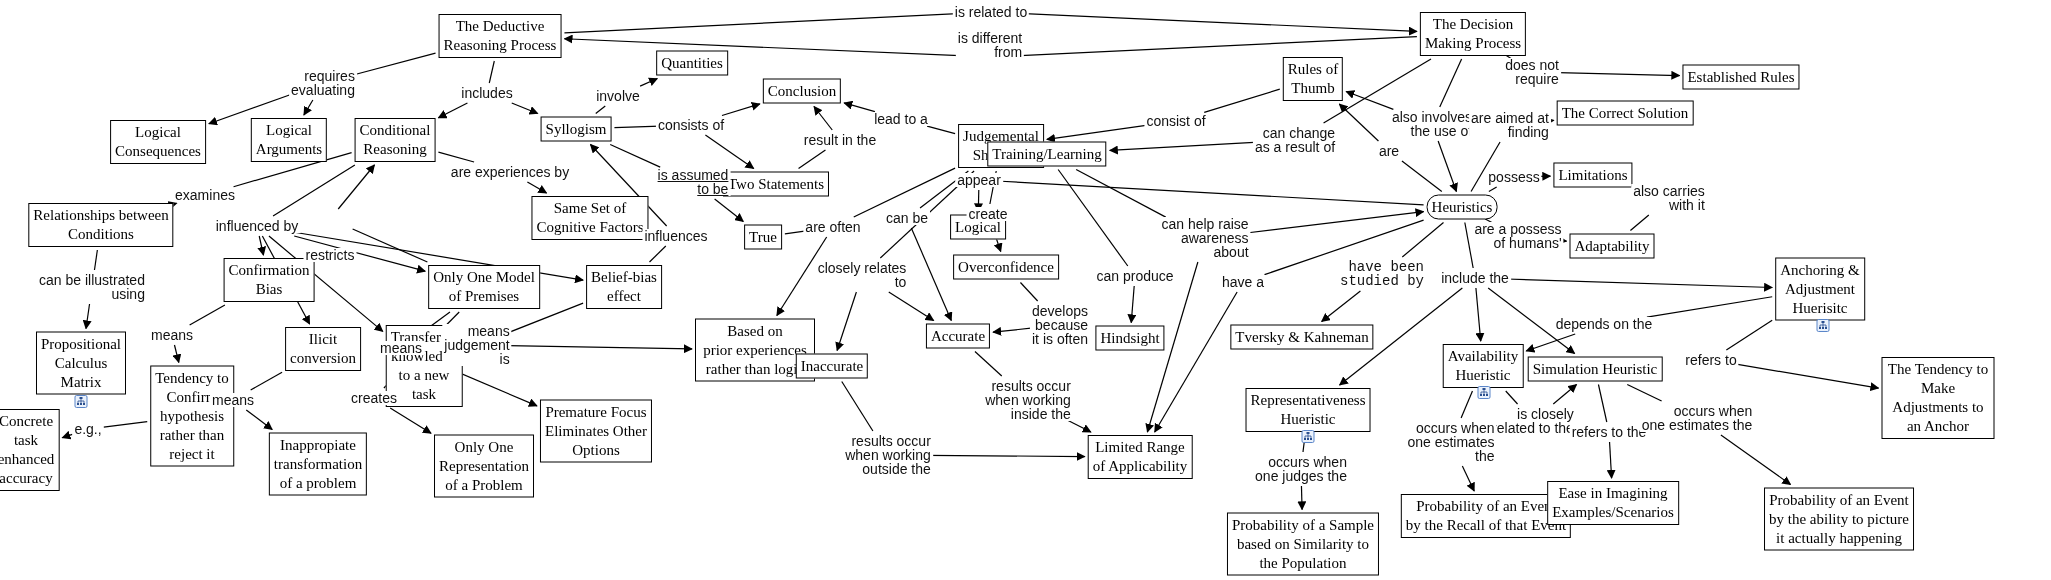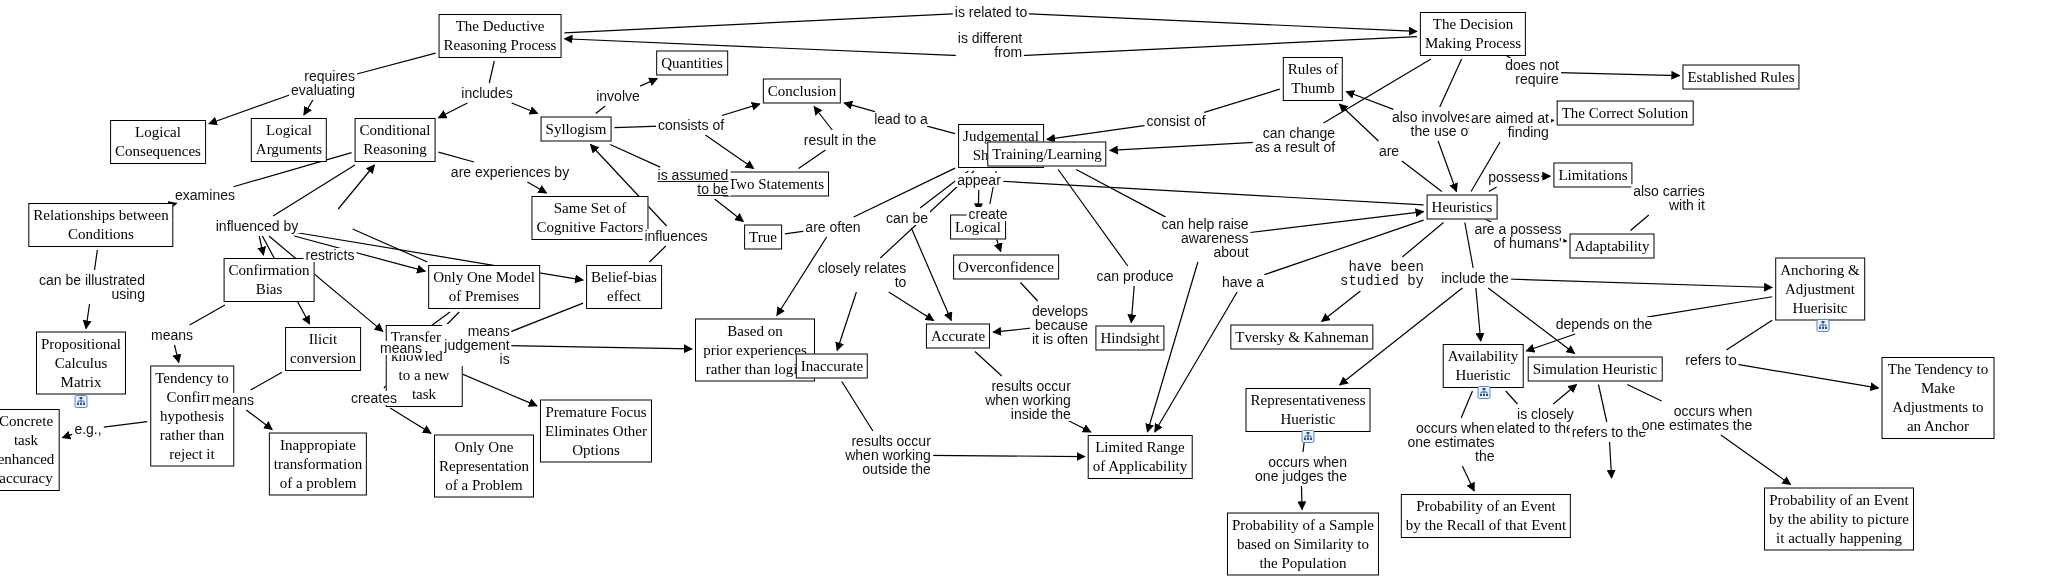--- a/index.html
+++ b/index.html
@@ -162,21 +162,21 @@
 Arguments</div>
   <div class="node" style="left:395px;top:140px;">Conditional
 Reasoning</div>
   <div class="node" style="left:576px;top:129px;">Syllogism</div>
   <div class="node" style="left:1001px;top:146px;">Judgemental
 Shortcuts</div>
   <div class="node" style="left:1047px;top:154px;">Training/Learning</div>
   <div class="node" style="left:1625px;top:113px;">The Correct Solution</div>
   <div class="node" style="left:776px;top:184px;">Two Statements</div>
   <div class="node" style="left:1593px;top:175px;">Limitations</div>
-  <div class="node" style="left:1462px;top:207px;">Heuristics</div>
+  <div class="node" style="left:1462px;top:207px;border-radius:12px;">Heuristics</div>
   <div class="node" style="left:101px;top:225px;">Relationships between
 Conditions</div>
   <div class="node" style="left:590px;top:218px;">Same Set of
 Cognitive Factors</div>
   <div class="node" style="left:978px;top:227px;">Logical</div>
   <div class="node" style="left:763px;top:237px;">True</div>
   <div class="node" style="left:1612px;top:246px;">Adaptability</div>
   <div class="node" style="left:269px;top:280px;">Confirmation
 Bias</div>
   <div class="node" style="left:484px;top:287px;">Only One Model
@@ -226,20 +226,22 @@
   <div class="node" style="left:1140px;top:457px;">Limited Range
 of Applicability</div>
   <div class="node" style="left:318px;top:464px;">Inappropiate
 transformation
 of a problem</div>
   <div class="node" style="left:484px;top:466px;">Only One
 Representation
 of a Problem</div>
   <div class="node" style="left:1486px;top:516px;">Probability of an Event
 by the Recall of that Event</div>
+  <div class="node" style="left:1613px;top:503px;">Ease in Imagining
+Examples/Scenarios</div>
   <div class="node" style="left:1839px;top:519px;">Probability of an Event
 by the ability to picture
 it actually happening</div>
   <div class="node" style="left:1303px;top:544px;">Probability of a Sample
 based on Similarity to
 the Population</div>
 
   <div class="lbl" style="left:991px;top:12px;">is related to</div>
   <div class="lbl" style="left:990px;top:45px;">is different
 from</div>

